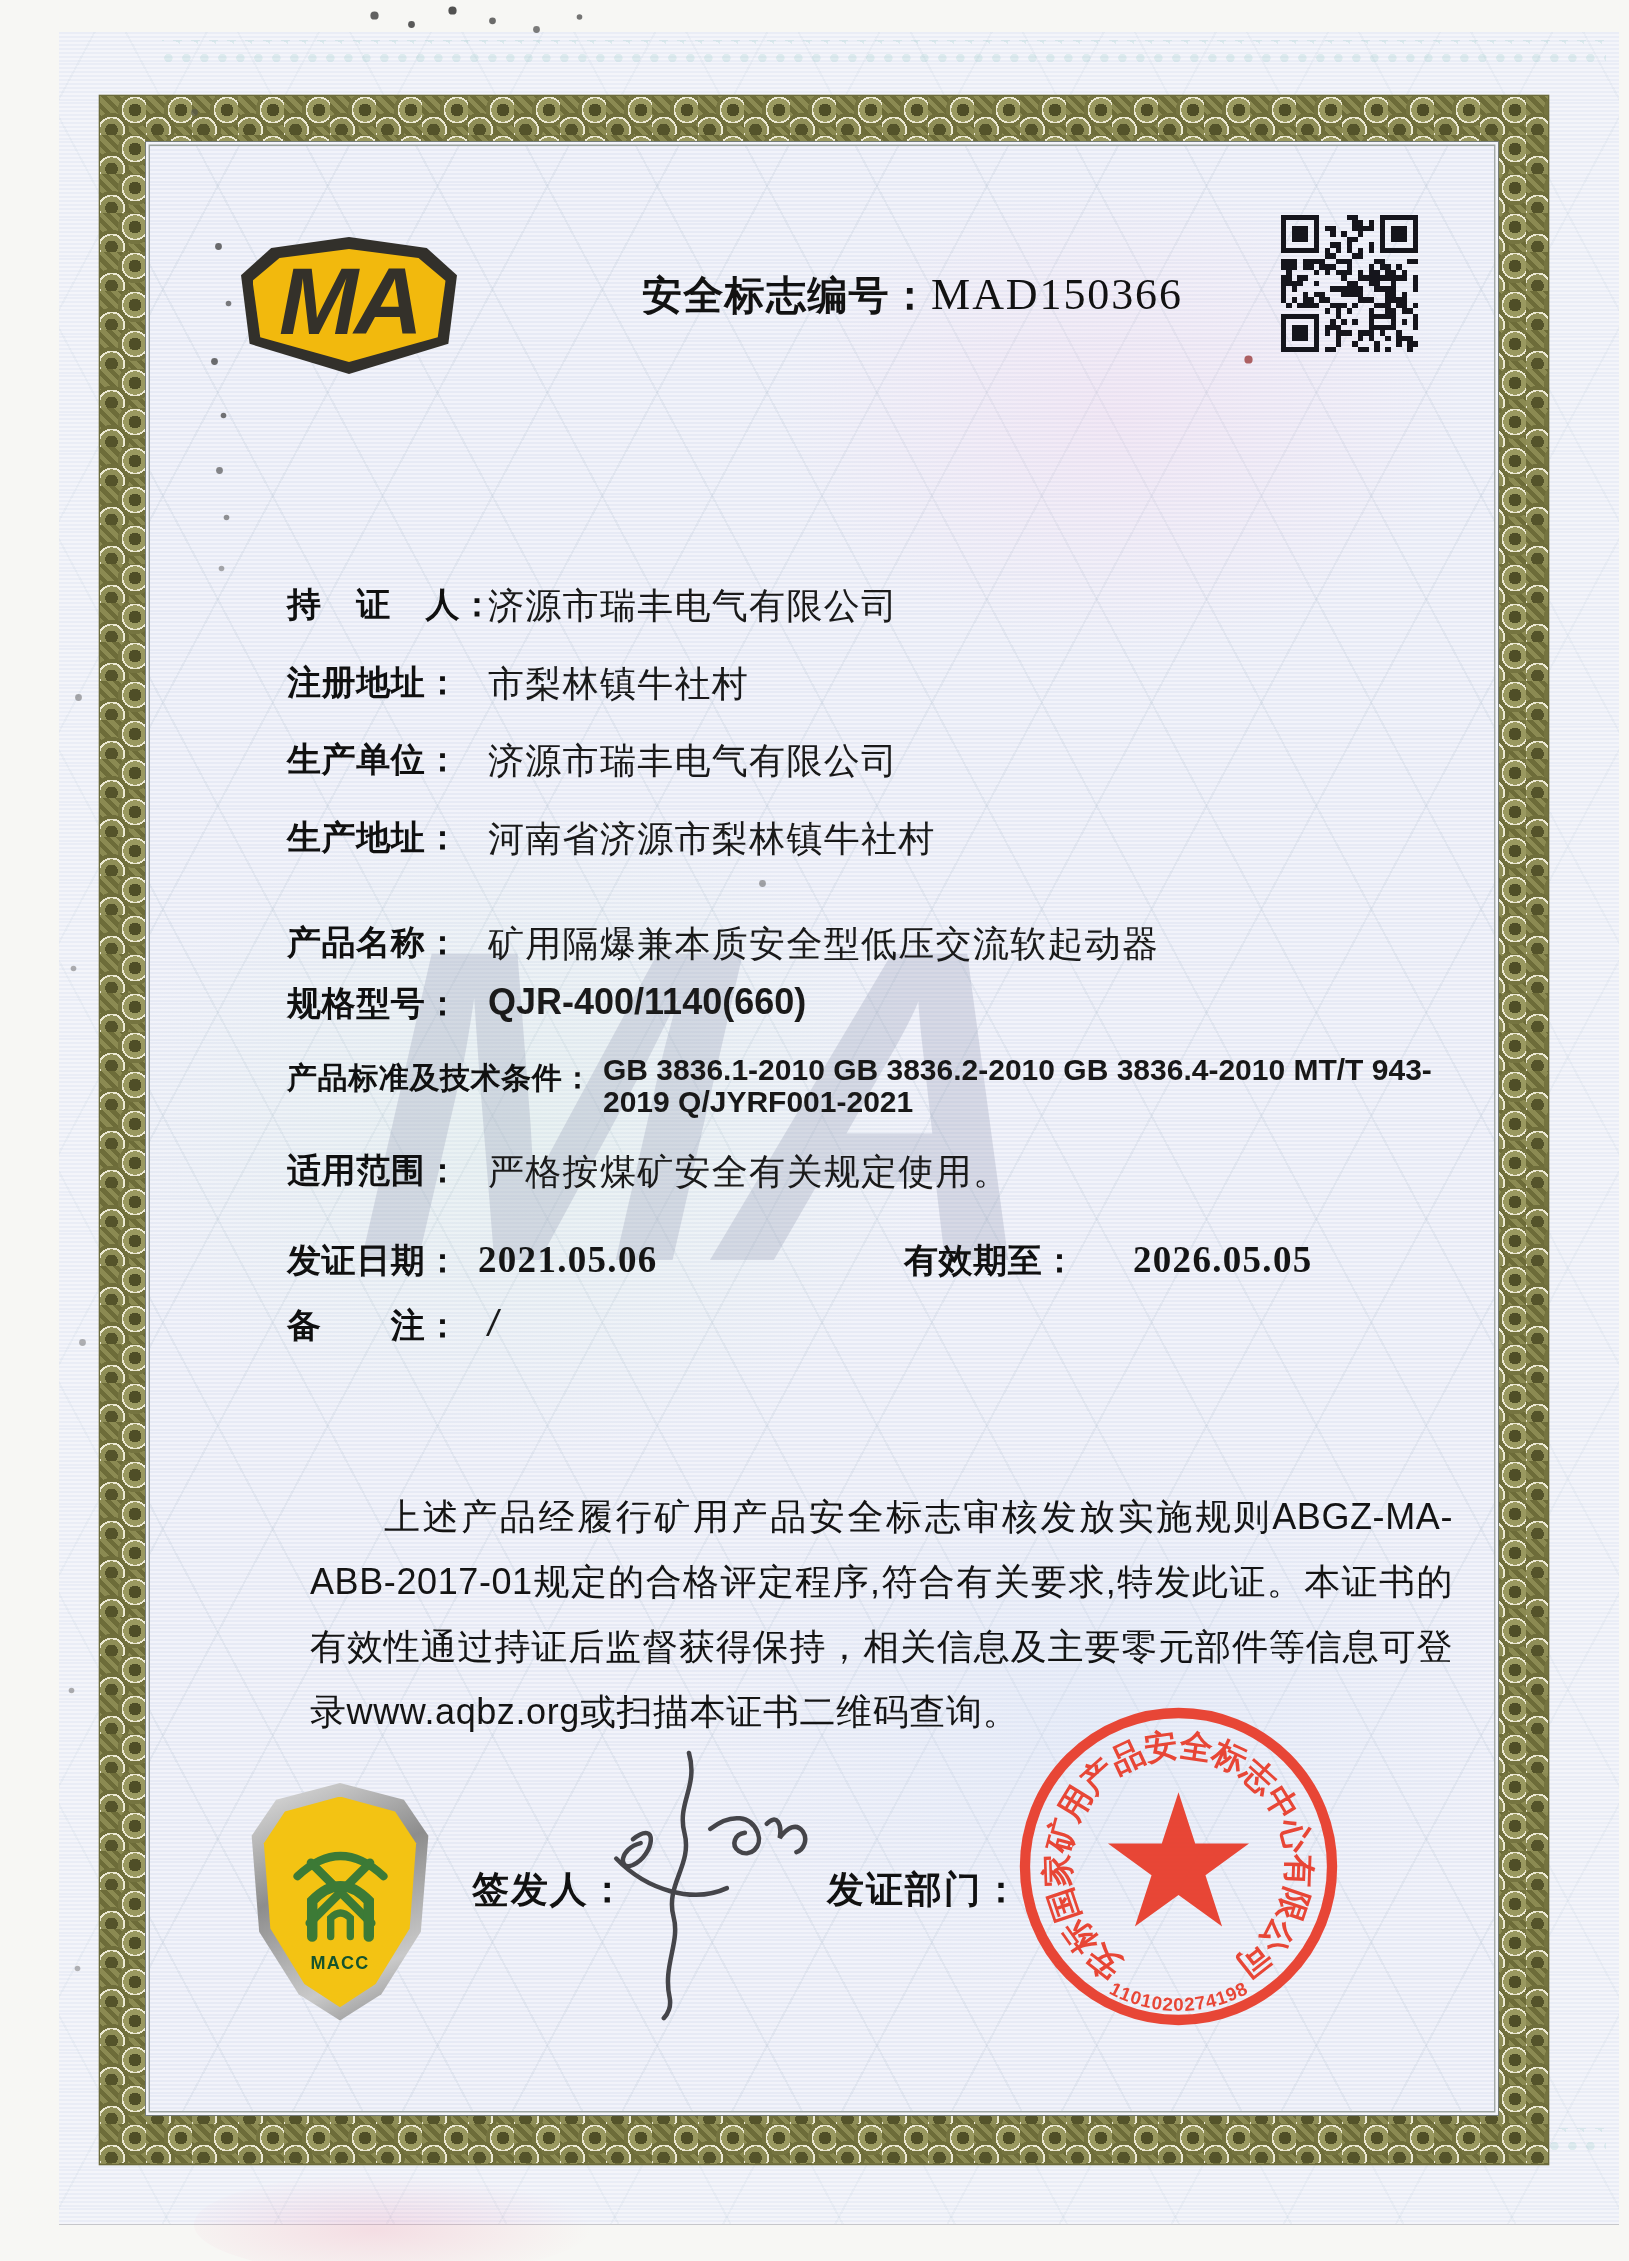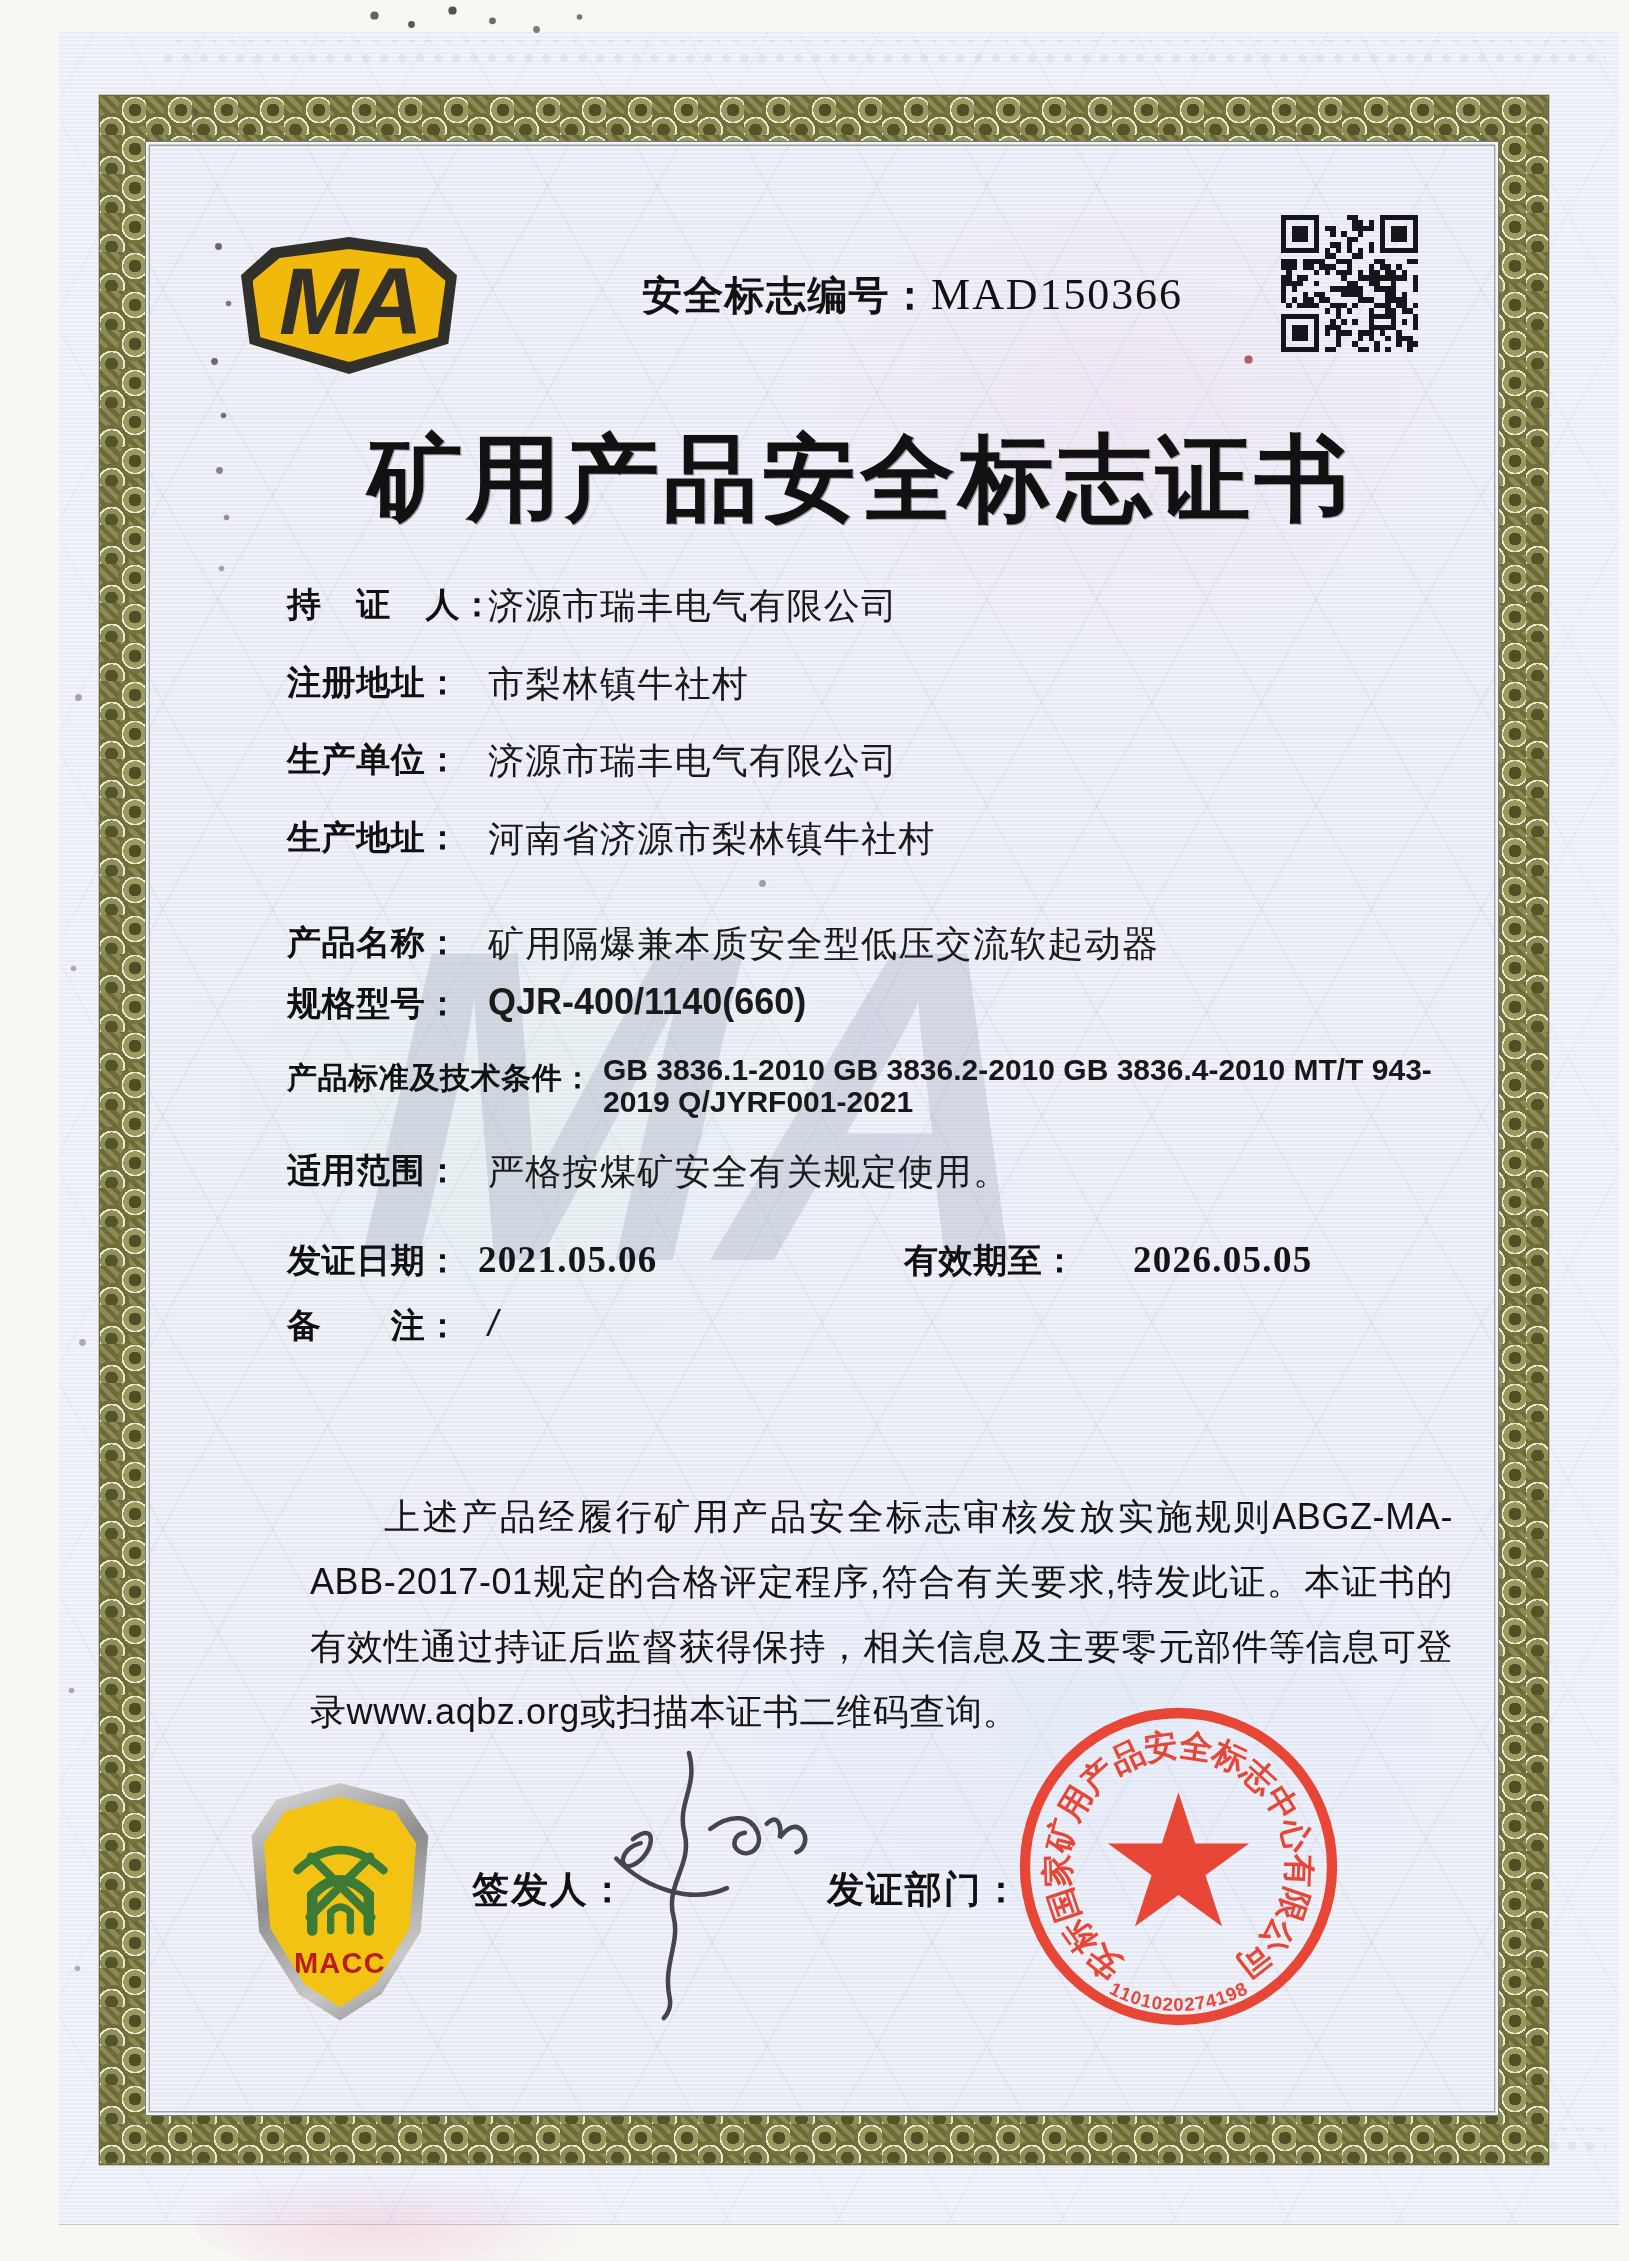--- a/index.html
+++ b/index.html
@@ -118,21 +118,21 @@
     left:100px;top:1641px;width:188px;height:240px;
     background:linear-gradient(155deg,#e3e3e3 0%,#8d8d8d 40%,#c9c9c9 75%,#7e7e7e 100%);
     clip-path:polygon(50% 0%,84% 7%,97% 22%,93% 62%,72% 88%,50% 99%,28% 88%,7% 62%,3% 22%,16% 7%);
     display:flex;align-items:center;justify-content:center;
   }
   .shield-inner{
     width:162px;height:213px;background:#f3c313;
     clip-path:polygon(50% 0%,84% 7%,97% 22%,93% 62%,72% 88%,50% 99%,28% 88%,7% 62%,3% 22%,16% 7%);
     display:flex;flex-direction:column;align-items:center;justify-content:center;
   }
-  .macc-label{font-size:29px;font-weight:bold;letter-spacing:1.3px;color:#b91c1c;margin-top:-1.3px;}
+  .macc-label{font-size:18px;font-weight:bold;letter-spacing:1.3px;color:#14532d;margin-top:-1.3px;}
 
   .signer-label,.dept-label{font-size:37px;font-weight:bold;letter-spacing:1.9px;color:#111;}
   .signer-label{left:326px;top:1723px;}
   .dept-label{left:681px;top:1723px;}
   .signature{left:411px;top:1599px;width:251px;height:284px;}
 
   .stamp{left:868px;top:1560px;width:329px;height:329px;opacity:.96;}
 
   
   .speckles{
@@ -482,21 +482,20 @@
               <rect x="8" y="24" width="1" height="1"></rect>
               <rect x="9" y="24" width="1" height="1"></rect>
               <rect x="14" y="24" width="1" height="1"></rect>
               <rect x="15" y="24" width="1" height="1"></rect>
               <rect x="17" y="24" width="1" height="1"></rect>
               <rect x="19" y="24" width="1" height="1"></rect>
               <rect x="23" y="24" width="1" height="1"></rect>
             </g>
           </svg></div>
 
-      <div class="abs cert-title">矿用产品安全标志证书</div>
 
       <div class="abs row" style="top:440px;">
         <span class="flabel">持　证　人：</span>
         <span class="fvalue">济源市瑞丰电气有限公司</span>
       </div>
       <div class="abs row" style="top:518px;">
         <span class="flabel">注册地址：</span>
         <span class="fvalue">市梨林镇牛社村</span>
       </div>
       <div class="abs row" style="top:595px;">

